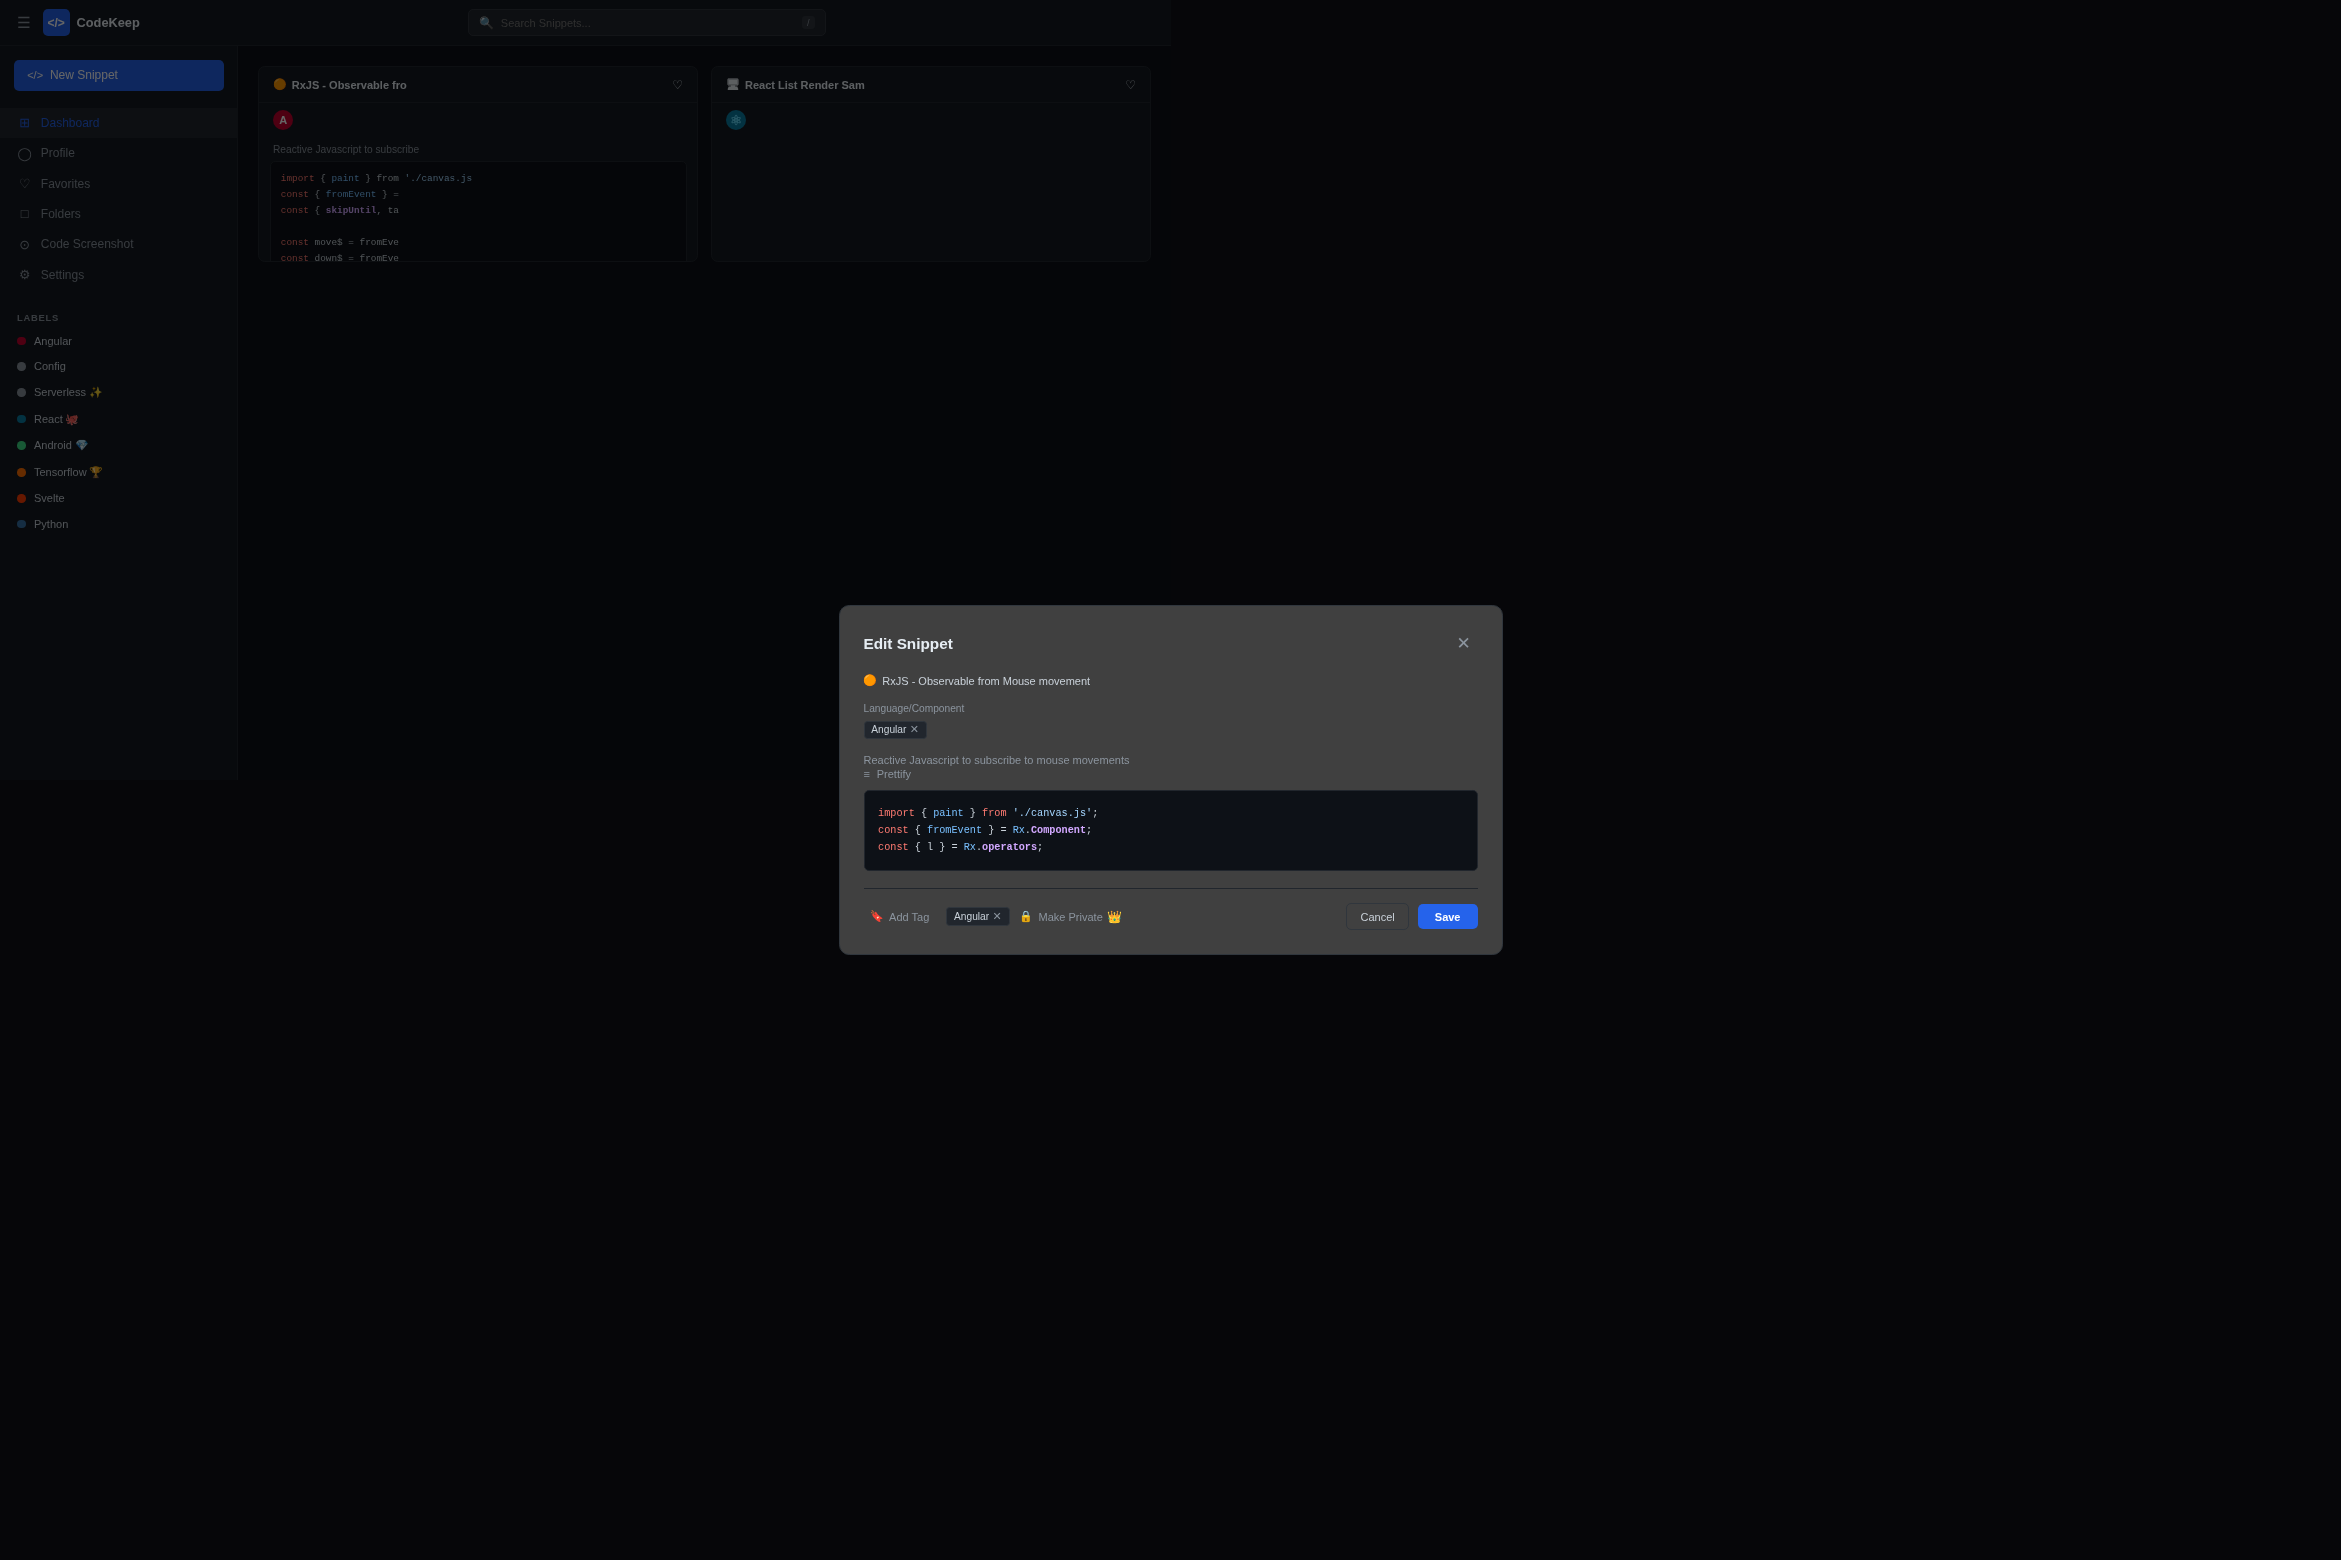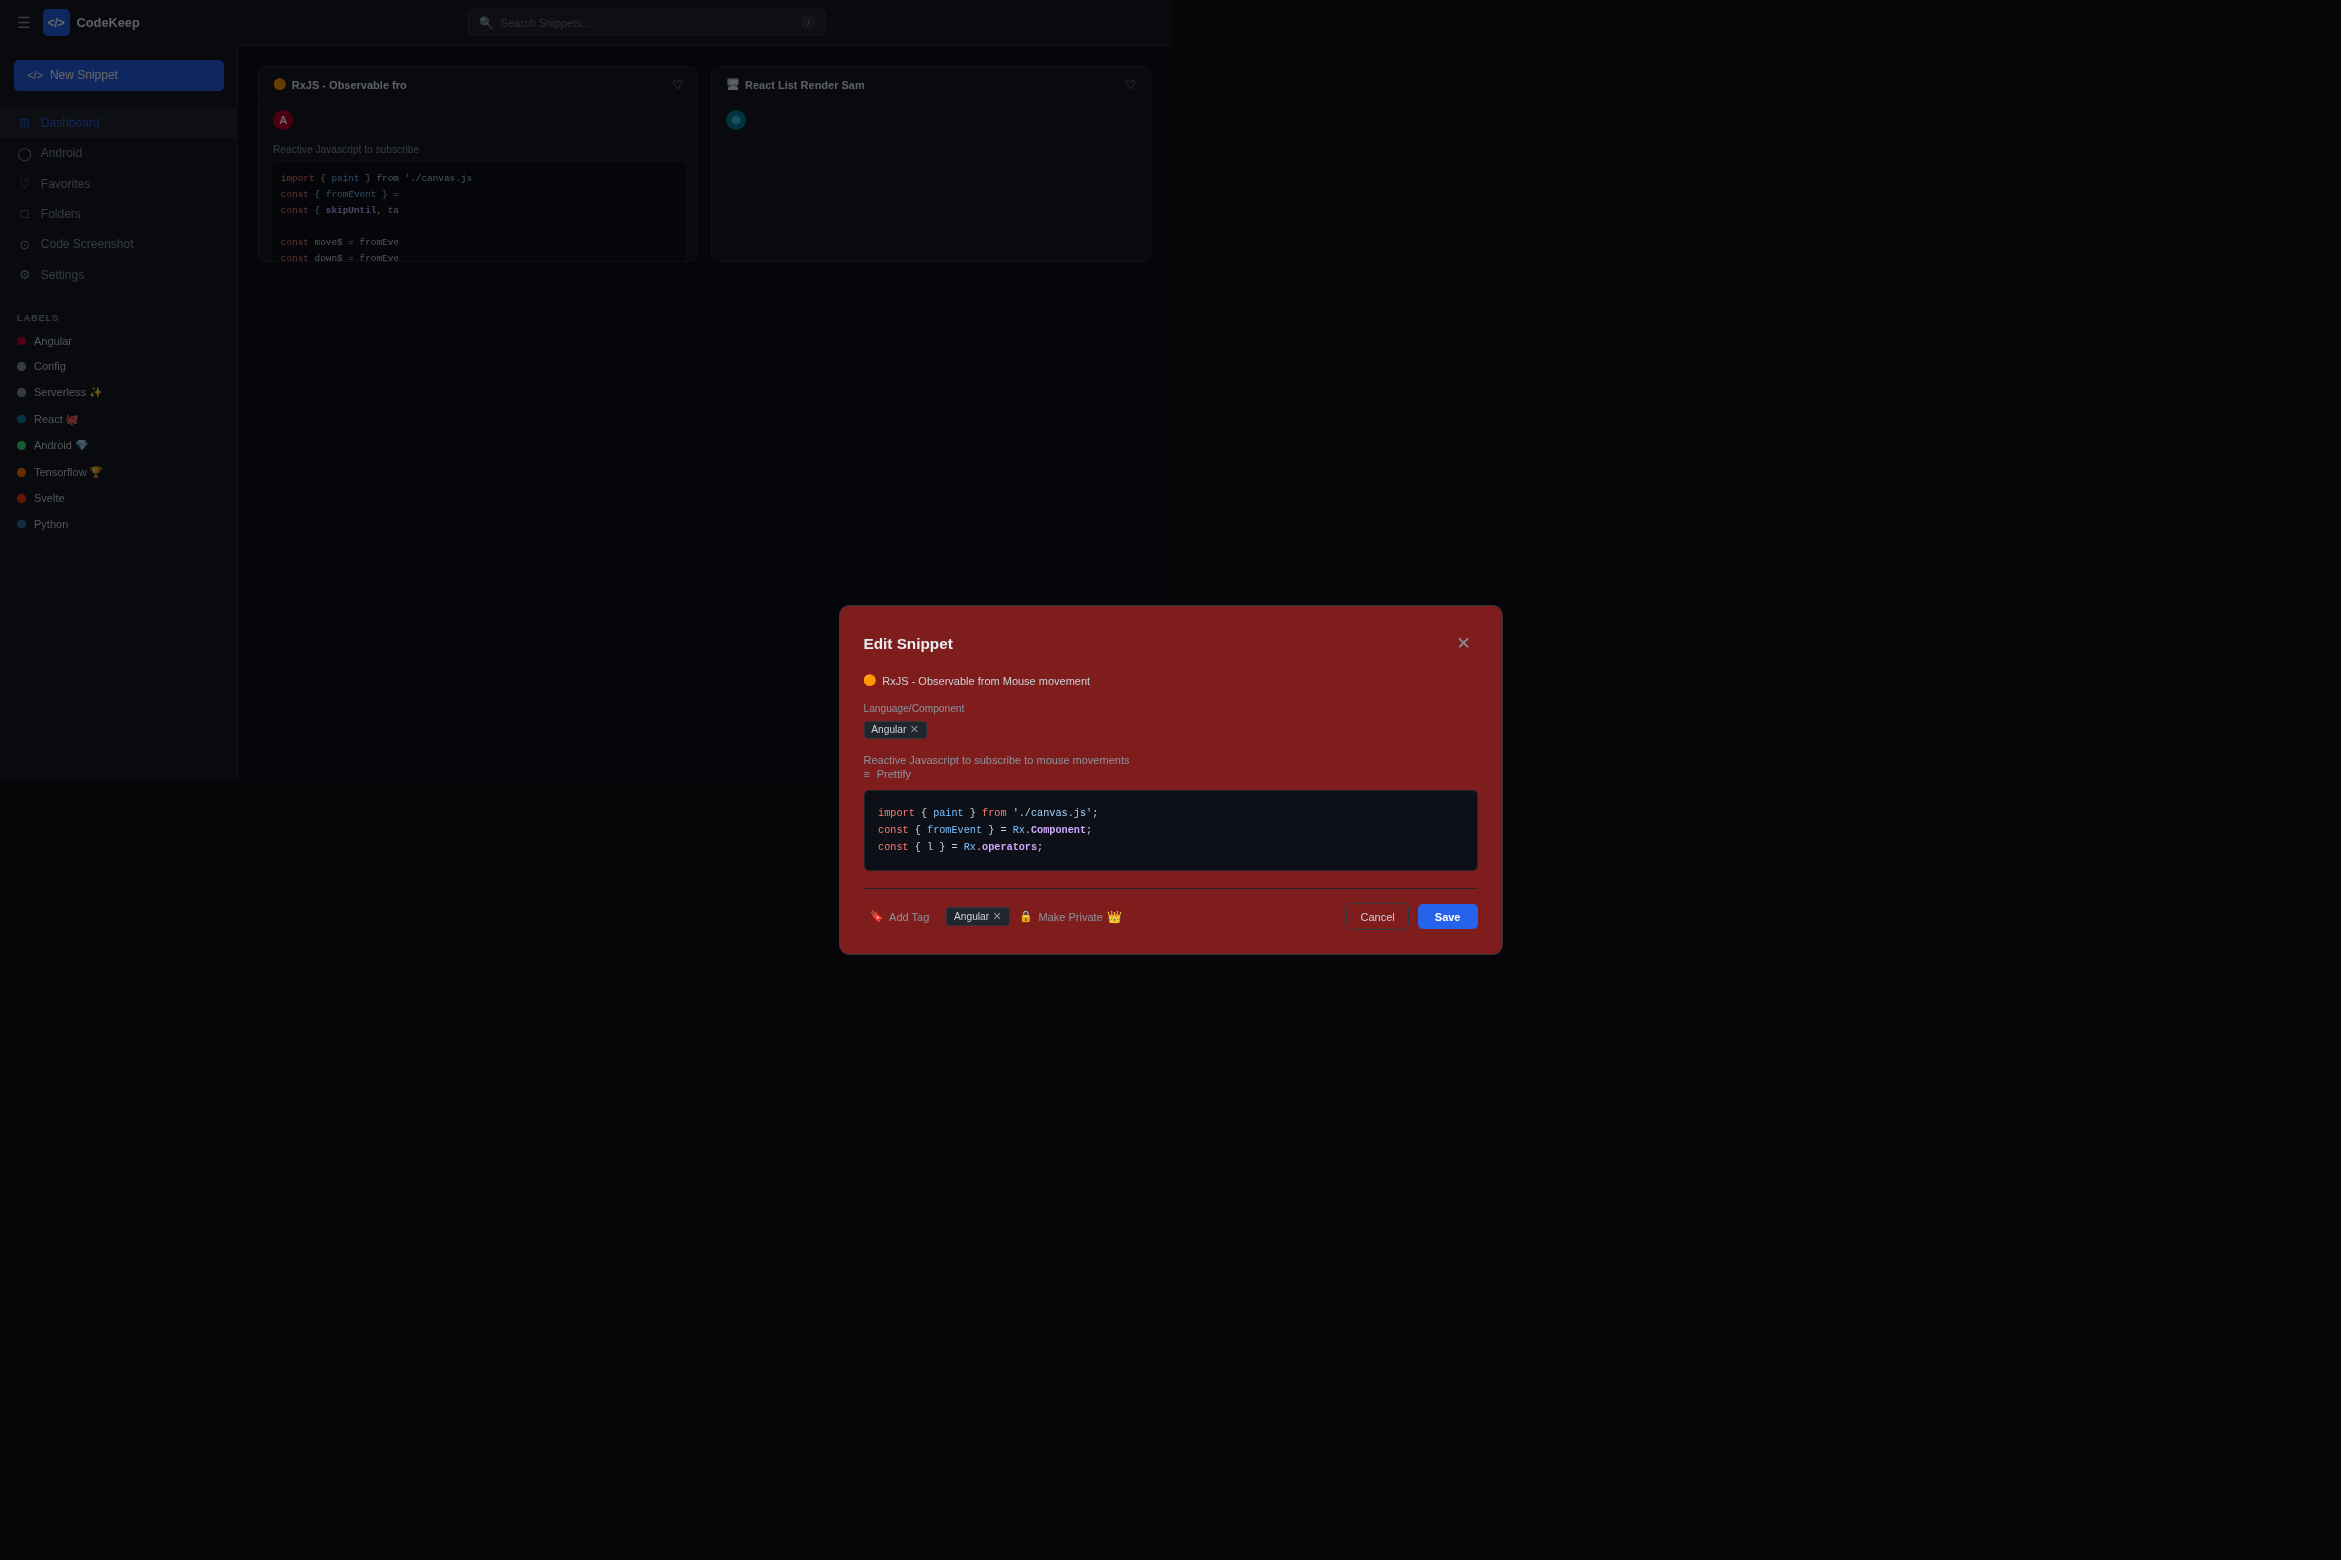--- a/index.html
+++ b/index.html
@@ -199,21 +199,21 @@
       top: 0; left: 0; right: 0; bottom: 0;
       background: rgba(0,0,0,0.6);
       z-index: 100;
       display: flex;
       align-items: center;
       justify-content: center;
     }
 
     
     .modal {
-      background: #7f1d1d;
+      background: #404040;
       border: 0.9px solid #30363d;
       border-radius: 10.2px;
       width: 664px;
       max-height: 88vh;
       overflow-y: auto;
       position: relative;
       z-index: 101;
       padding: 24px;
     }
     .modal-header {
@@ -415,21 +415,21 @@
       <span>New Snippet</span>
     </button>
 
     <nav>
       <div class="nav-item active">
         <span class="nav-icon">⊞</span>
         <span>Dashboard</span>
       </div>
       <div class="nav-item">
         <span class="nav-icon">◯</span>
-        <span>Android</span>
+        <span>Profile</span>
       </div>
       <div class="nav-item">
         <span class="nav-icon">♡</span>
         <span>Favorites</span>
       </div>
       <div class="nav-item">
         <span class="nav-icon">□</span>
         <span>Folders</span>
       </div>
       <div class="nav-item">

